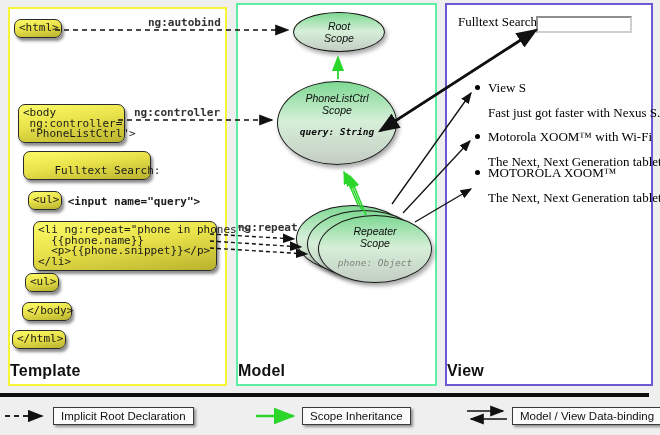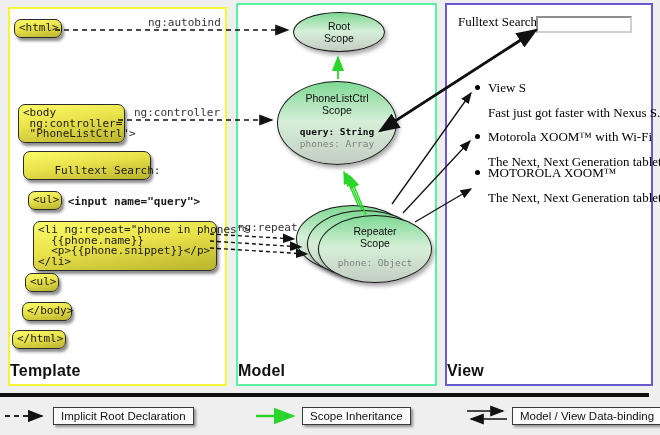--- a/index.html
+++ b/index.html
@@ -9,25 +9,25 @@
     font-size:16px;font-weight:600;color:#111;letter-spacing:.2px;}
   
   .codebox{position:absolute;z-index:2;border:1.5px solid #2b2b2b;border-radius:7px;
     background:linear-gradient(172deg,#fbfb68 0%,#e9e24a 45%,#b9b32e 100%);
     box-shadow:2px 3px 3px rgba(0,0,0,.45);
     font-family:"DejaVu Sans Mono","Liberation Mono",monospace;font-size:11px;line-height:10.5px;
     color:#1a1a1a;padding:3px 4px;white-space:pre;}
   .codebox b{font-weight:bold;}
   
   .conn-label{position:absolute;z-index:3;font-family:"DejaVu Sans Mono","Liberation Mono",monospace;
-    font-size:11px;font-weight:normal;color:#333;}
+    font-size:11px;font-weight:bold;color:#333;}
   
   .ellipse{position:absolute;z-index:1;border:1.5px solid #161616;border-radius:50%;
     background:linear-gradient(180deg,#7fd994 0%,#d6efd8 48%,#c3cdc3 100%);
-    box-shadow:2px 3px 4px rgba(0,0,0,.35);}
+    box-shadow:2px 3px 4px rgba(0,0,0,.35);font-style:italic;}
   .ellipse .etitle{position:absolute;left:0;width:100%;text-align:center;font-size:10.5px;
     line-height:12px;color:#0c0c0c;white-space:pre;}
   .eprop{position:absolute;left:0;width:100%;text-align:center;
     font-family:"DejaVu Sans Mono","Liberation Mono",monospace;font-size:9.5px;line-height:11px;}
   .eprop.bold{font-weight:bold;color:#0a0a0a;}
   .eprop.gray{color:#7d837d;}
   
   .view-label-serif{position:absolute;font-family:"Liberation Serif","DejaVu Serif",serif;
     font-size:13px;color:#000;}
   .search-input{position:absolute;left:536px;top:16px;width:88px;height:11px;z-index:2;
@@ -83,21 +83,20 @@
 
   <div class="ellipse" style="left:293px;top:12px;width:90px;height:38px;">
     <div class="etitle" style="top:7px;">Root
 Scope</div>
   </div>
 
   <div class="ellipse" style="left:277px;top:81px;width:118px;height:82px;">
     <div class="etitle" style="top:10px;">PhoneListCtrl
 Scope</div>
     <div class="eprop bold" style="top:44px;">query: String</div>
-    <div class="eprop gray" style="top:56px;">phones: Array</div>
   </div>
 
   <div class="ellipse" style="left:296px;top:205px;width:112px;height:66px;"></div>
   <div class="ellipse" style="left:307px;top:210px;width:112px;height:66px;"></div>
   <div class="ellipse" style="left:318px;top:215px;width:112px;height:66px;">
     <div class="etitle" style="top:9px;">Repeater
 Scope</div>
     <div class="eprop gray" style="top:41px;">phone: Object</div>
   </div>
 

